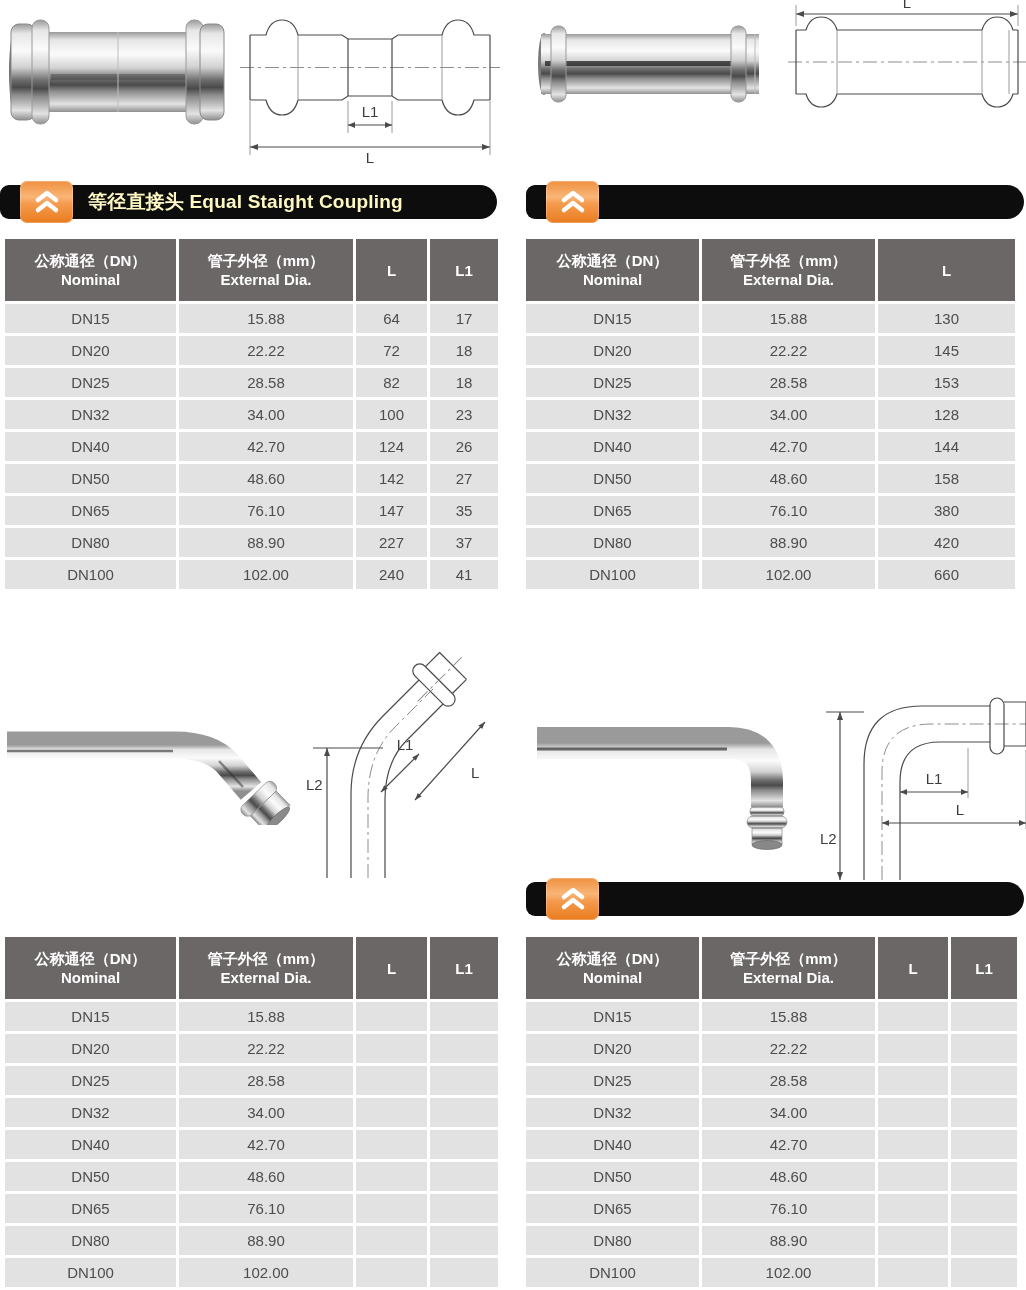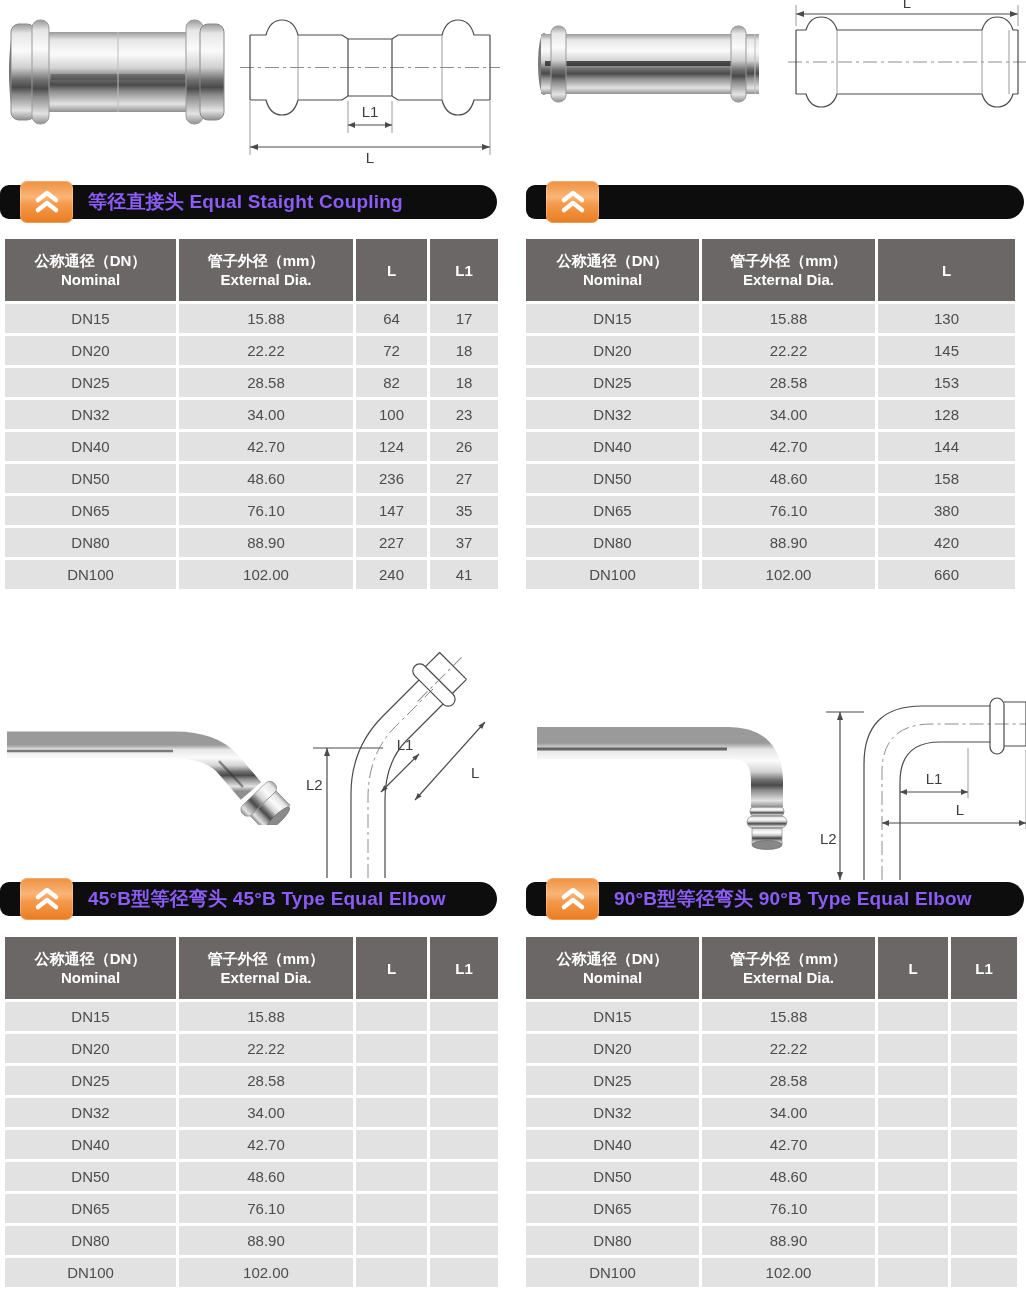--- a/index.html
+++ b/index.html
@@ -3,21 +3,21 @@
 <meta charset="utf-8">
 <style>
   html,body{margin:0;padding:0;background:#ffffff;}
   .page{position:relative;width:1026px;height:1290px;background:#ffffff;overflow:hidden;
         font-family:"Liberation Sans",sans-serif;}
   .abs{position:absolute;}
 
   
   .bar{position:absolute;height:34px;background:#0d0d0d;border-radius:9px 17px 17px 9px;
        display:flex;align-items:center;}
-  .bar .bar-title{color:#8b5cf6;font-weight:bold;font-size:19px;margin-left:88px;
+  .bar .bar-title{color:#fef9c3;font-weight:bold;font-size:19px;margin-left:88px;
        white-space:nowrap;letter-spacing:.2px;}
   .badge{position:absolute;left:20px;top:-4px;width:53px;height:42px;border-radius:7px;
        background:linear-gradient(180deg,#ef9140 0%,#f9b577 38%,#f59a4d 55%,#e97c1f 100%);
        box-shadow:inset 0 0 0 1px rgba(255,255,255,.25);
        display:flex;align-items:center;justify-content:center;}
 
   
   table.spec{position:absolute;border-collapse:separate;border-spacing:3px;table-layout:fixed;}
   table.spec th{background:#6b6767;color:#ffffff;font-size:15px;font-weight:bold;
        text-align:center;vertical-align:middle;height:58px;line-height:19px;padding:2px;}
@@ -173,21 +173,21 @@
         </tr>
         <tr>
           <td>DN40</td>
           <td>42.70</td>
           <td>124</td>
           <td>26</td>
         </tr>
         <tr>
           <td>DN50</td>
           <td>48.60</td>
-          <td>236</td>
+          <td>142</td>
           <td>27</td>
         </tr>
         <tr>
           <td>DN65</td>
           <td>76.10</td>
           <td>147</td>
           <td>35</td>
         </tr>
         <tr>
           <td>DN80</td>
@@ -334,38 +334,28 @@
     <line x1="80" y1="140" x2="148" y2="140" class="thin"></line>
     <polygon class="arrow" points="80,140 87,137 87,143"></polygon>
     <polygon class="arrow" points="148,140 141,137 141,143"></polygon>
     <text x="114" y="132" text-anchor="middle">L1</text>
     <line x1="62" y1="171" x2="206" y2="171" class="thin"></line>
     <polygon class="arrow" points="62,171 69,168 69,174"></polygon>
     <polygon class="arrow" points="206,171 199,168 199,174"></polygon>
     <text x="140" y="163" text-anchor="middle">L</text>
   </svg>
 
-  <div class="bar" style="left:0;top:882px;width:497px">
-    <span class="badge">
-      <svg width="28" height="26" viewBox="0 0 28 26">
-        <polyline points="5,11 14,4 23,11" stroke="#ffffff" stroke-width="4.5" fill="none" stroke-linecap="round" stroke-linejoin="round"></polyline>
-        <polyline points="5,21 14,14 23,21" stroke="#ffffff" stroke-width="4.5" fill="none" stroke-linecap="round" stroke-linejoin="round"></polyline>
-      </svg>
-    </span>
-    <span class="bar-title">45°B型等径弯头  45°B Type Equal Elbow</span>
-  </div>
 
   <div class="bar" style="left:526px;top:882px;width:498px">
     <span class="badge">
       <svg width="28" height="26" viewBox="0 0 28 26">
         <polyline points="5,11 14,4 23,11" stroke="#ffffff" stroke-width="4.5" fill="none" stroke-linecap="round" stroke-linejoin="round"></polyline>
         <polyline points="5,21 14,14 23,21" stroke="#ffffff" stroke-width="4.5" fill="none" stroke-linecap="round" stroke-linejoin="round"></polyline>
       </svg>
     </span>
-    <span class="bar-title">90°B型等径弯头  90°B Type Equal Elbow</span>
   </div>
 
   <table class="spec" style="left:2px;top:934px;width:499px">
     <colgroup>
         <col style="width:171px">
         <col style="width:174px">
         <col style="width:71px">
         <col style="width:68px">
       </colgroup>
     <thead>

